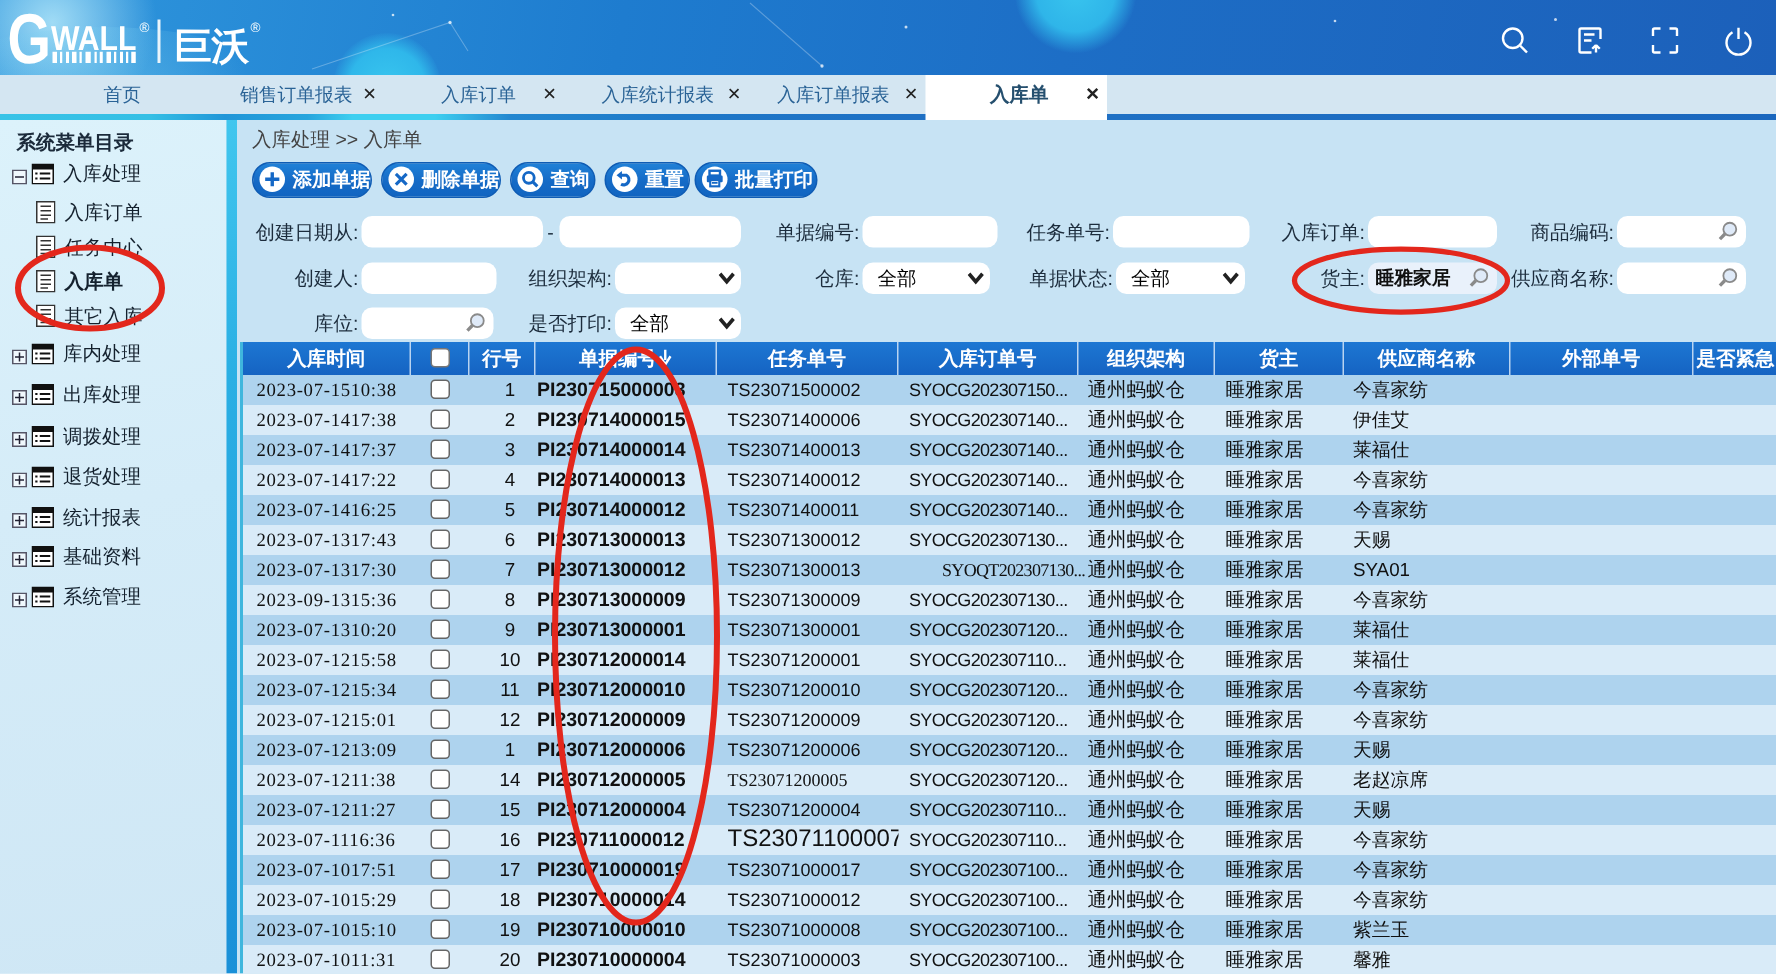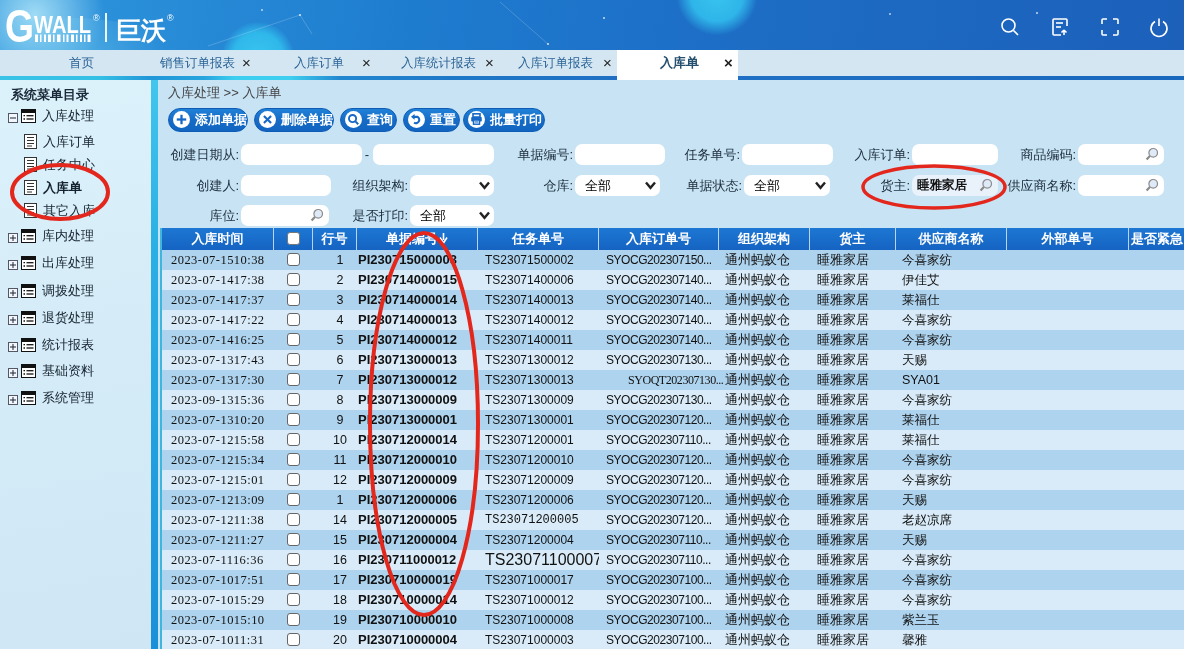--- a/index.html
+++ b/index.html
@@ -596,21 +596,21 @@
         <div class="td" style="left:845px;width:122px"></div>
         <div class="td" style="left:967px;width:57px;border-right:0"></div>
       </div>
   <div class="row even" style="top:282px">
         <div class="td" style="left:0px;width:112px;padding-left:9px;letter-spacing:0.45px">2023-07-1211:38</div>
         <div class="td" style="left:112px;width:39px">
           <span class="cb" style="left:13px"></span>
         </div>
         <div class="td" style="left:151px;width:44px;text-align:center;padding-left:10px;font-family:'Liberation Sans'">14</div>
         <div class="td" style="left:195px;width:121px;font-weight:bold;font-size:13px;padding-left:1px;font-family:'Liberation Sans'">PI230712000005</div>
-        <div class="td" style="left:316px;width:121px;font-size:12px;padding-left:7px;font-family:Liberation Mono, monospace">TS23071200005</div>
+        <div class="td" style="left:316px;width:121px;font-size:12px;padding-left:7px;font-family:Liberation Serif, serif">TS23071200005</div>
         <div class="td" style="left:437px;width:120px;font-size:12px;letter-spacing:-0.45px;padding-left:7px;font-family:'Liberation Sans'">SYOCG202307120...</div>
         <div class="td" style="left:557px;width:91px;padding-left:6px;font-size:13px;font-family:'Liberation Sans'">通州蚂蚁仓</div>
         <div class="td" style="left:648px;width:86px;padding-left:7px;font-size:13px;font-family:'Liberation Sans'">睡雅家居</div>
         <div class="td" style="left:734px;width:111px;padding-left:6px;font-size:12.5px;font-family:'Liberation Sans'">老赵凉席</div>
         <div class="td" style="left:845px;width:122px"></div>
         <div class="td" style="left:967px;width:57px;border-right:0"></div>
       </div>
   <div class="row odd" style="top:302px">
         <div class="td" style="left:0px;width:112px;padding-left:9px;letter-spacing:0.45px">2023-07-1211:27</div>
         <div class="td" style="left:112px;width:39px">

